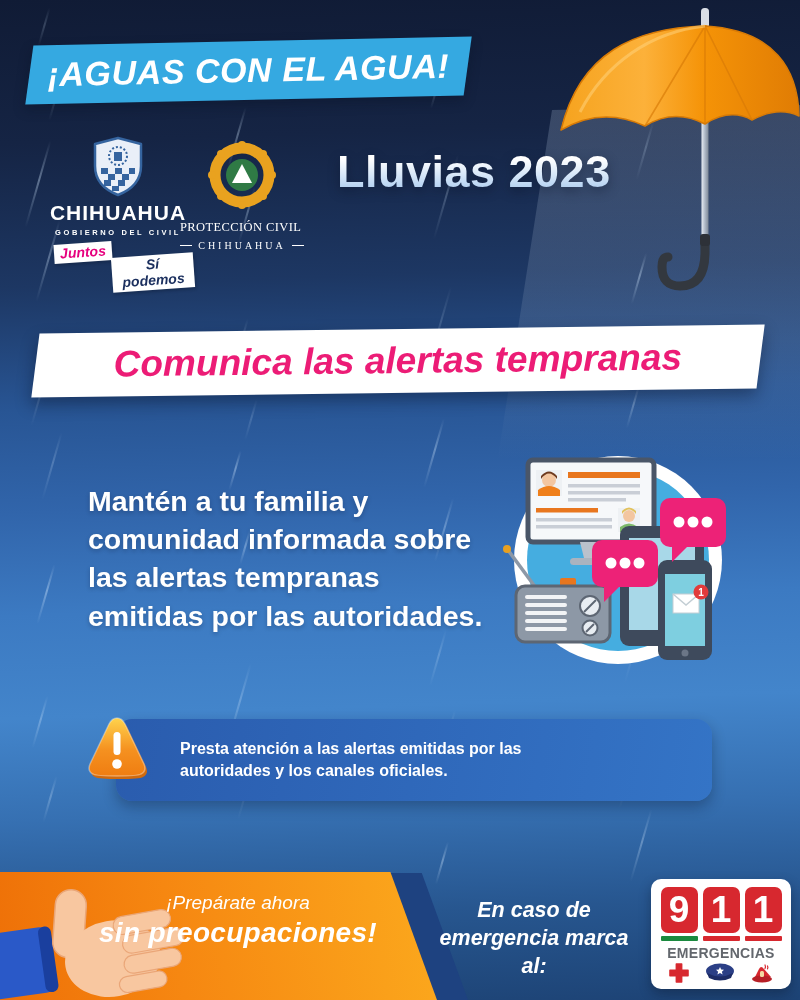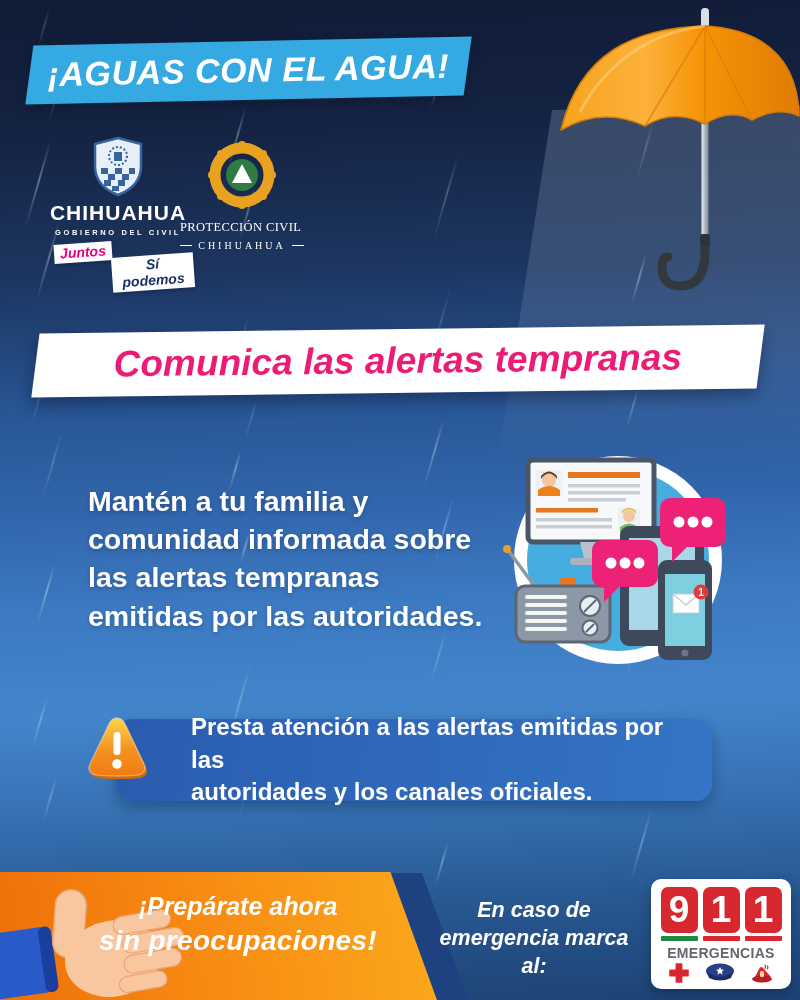--- a/index.html
+++ b/index.html
@@ -48,32 +48,32 @@
 
   .body-text{position:absolute;left:76px;top:470px;width:440px;margin:12px;color:#fff;font-size:28.5px;
     font-weight:bold;line-height:1.34;white-space:pre-line;text-shadow:0 2px 4px rgba(10,20,45,.25);}
 
   .illustration{position:absolute;left:492px;top:434px;}
 
   
   .alert{position:absolute;left:116px;top:719px;width:596px;height:82px;border-radius:16px;
     background:linear-gradient(100deg,#2a5cae,#3474c6);display:flex;align-items:center;
     padding-left:64px;box-sizing:border-box;box-shadow:0 6px 14px rgba(8,16,35,.3);}
-  .alert p{margin:11px;color:#fff;font-size:24px;font-weight:bold;line-height:1.35;white-space:pre-line;}
+  .alert p{margin:0;color:#fff;font-size:16px;font-weight:bold;line-height:1.35;white-space:pre-line;}
   .warning{position:absolute;left:84px;top:714px;}
 
   
   .stripe-blue{position:absolute;left:0;bottom:0;width:468px;height:127px;background:#1e4280;
     transform:skewX(20deg);transform-origin:left bottom;}
   .banner-orange{position:absolute;left:0;bottom:0;width:437px;height:128px;
     background:linear-gradient(100deg,#ed6d06 0%,#f68711 45%,#fba61c 100%);
     transform:skewX(20deg);transform-origin:left bottom;}
   .hand{position:absolute;left:-4px;bottom:-2px;}
   .footer-text{position:absolute;left:88px;top:891px;width:300px;text-align:center;color:#fff;font-style:italic;line-height:1.26;}
-  .footer-text .l12{font-size:25px;font-weight:bold;}
+  .footer-text .l12{font-size:19px;font-weight:normal;}
   .footer-text .l3{font-size:28px;font-weight:bold;letter-spacing:.3px;}
   .emg-label{position:absolute;left:425px;top:897px;width:218px;text-align:center;color:#fff;
     font-size:21.5px;font-weight:bold;font-style:italic;line-height:1.3;}
   .logo-911{position:absolute;left:651px;top:879px;width:140px;height:110px;background:#fff;border-radius:10px;
     display:flex;flex-direction:column;align-items:center;padding:8px 6px 6px;box-sizing:border-box;
     box-shadow:0 5px 12px rgba(8,16,35,.35);}
   .tiles{display:flex;gap:5px;}
   .tile-col{display:flex;flex-direction:column;align-items:center;}
   .tile{width:37px;height:46px;background:#d7282f;border-radius:7px;color:#fff;font-weight:bold;font-size:37px;
     display:flex;align-items:center;justify-content:center;}
@@ -195,20 +195,21 @@
     </svg>
     <div class="line1">PROTECCIÓN CIVIL</div>
     <div class="pc-sub">
       <span class="rule"></span>
       <span class="line2">CHIHUAHUA</span>
       <span class="rule"></span>
     </div>
   </div>
 
   <h1 class="title">
+    <span>Lluvias 2023</span>
   </h1>
 
   <div class="headline">
     <span>Comunica las alertas tempranas</span>
   </div>
 
   <p class="body-text">Mantén a tu familia y
 comunidad informada sobre
 las alertas tempranas
 emitidas por las autoridades.</p>

